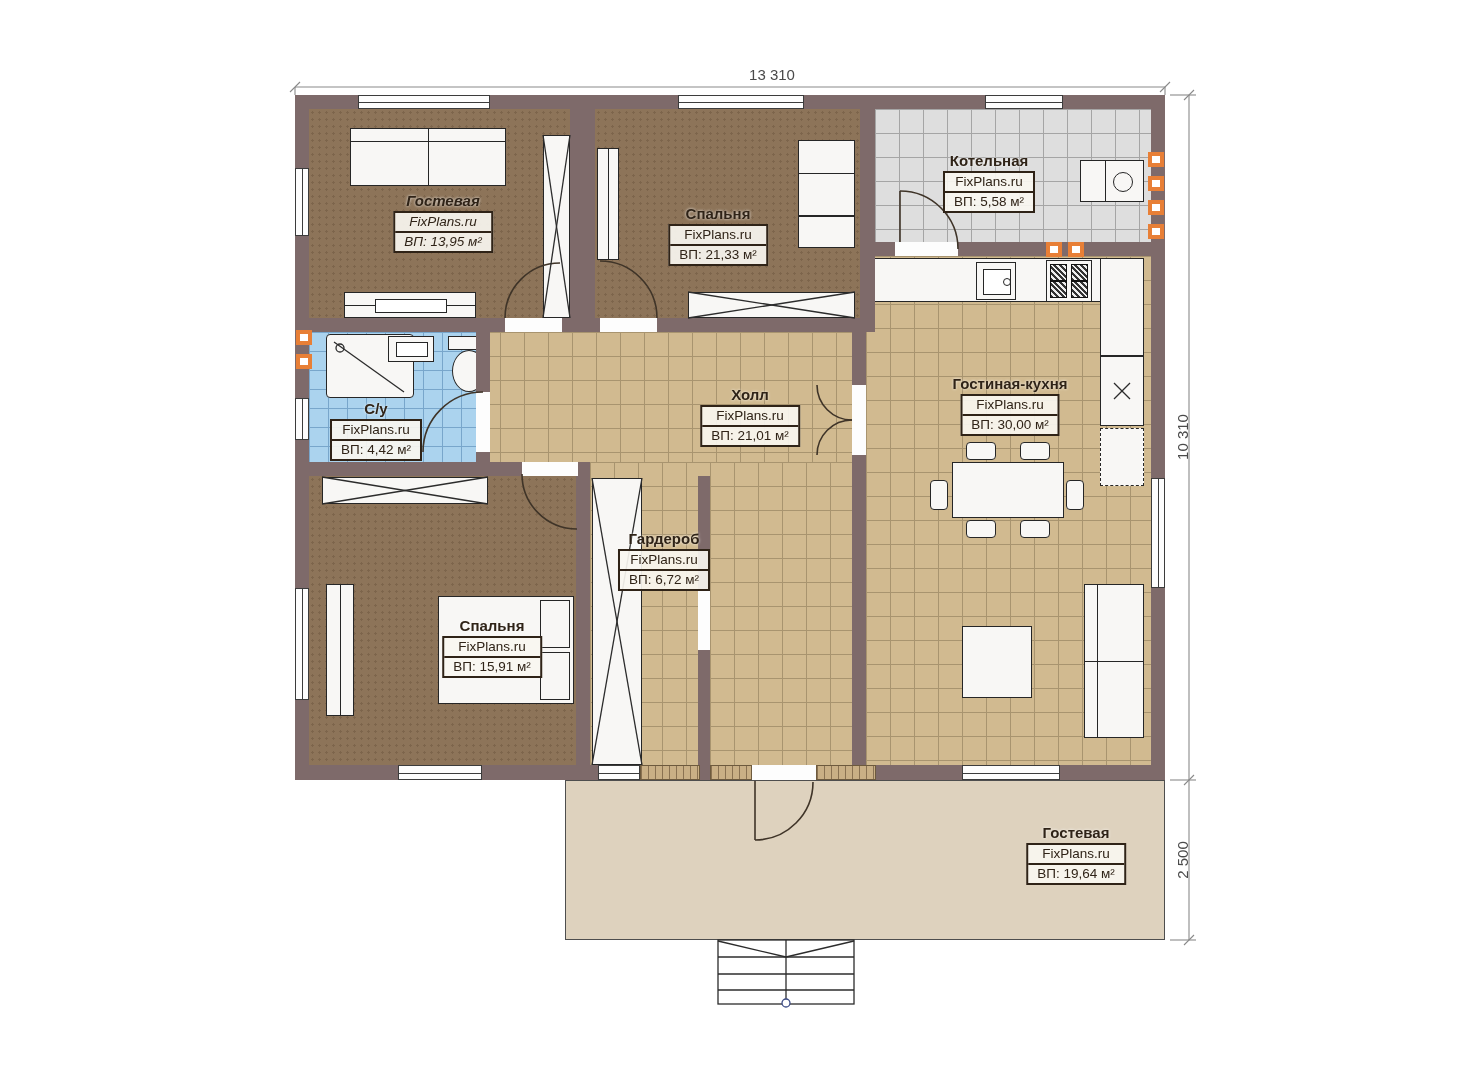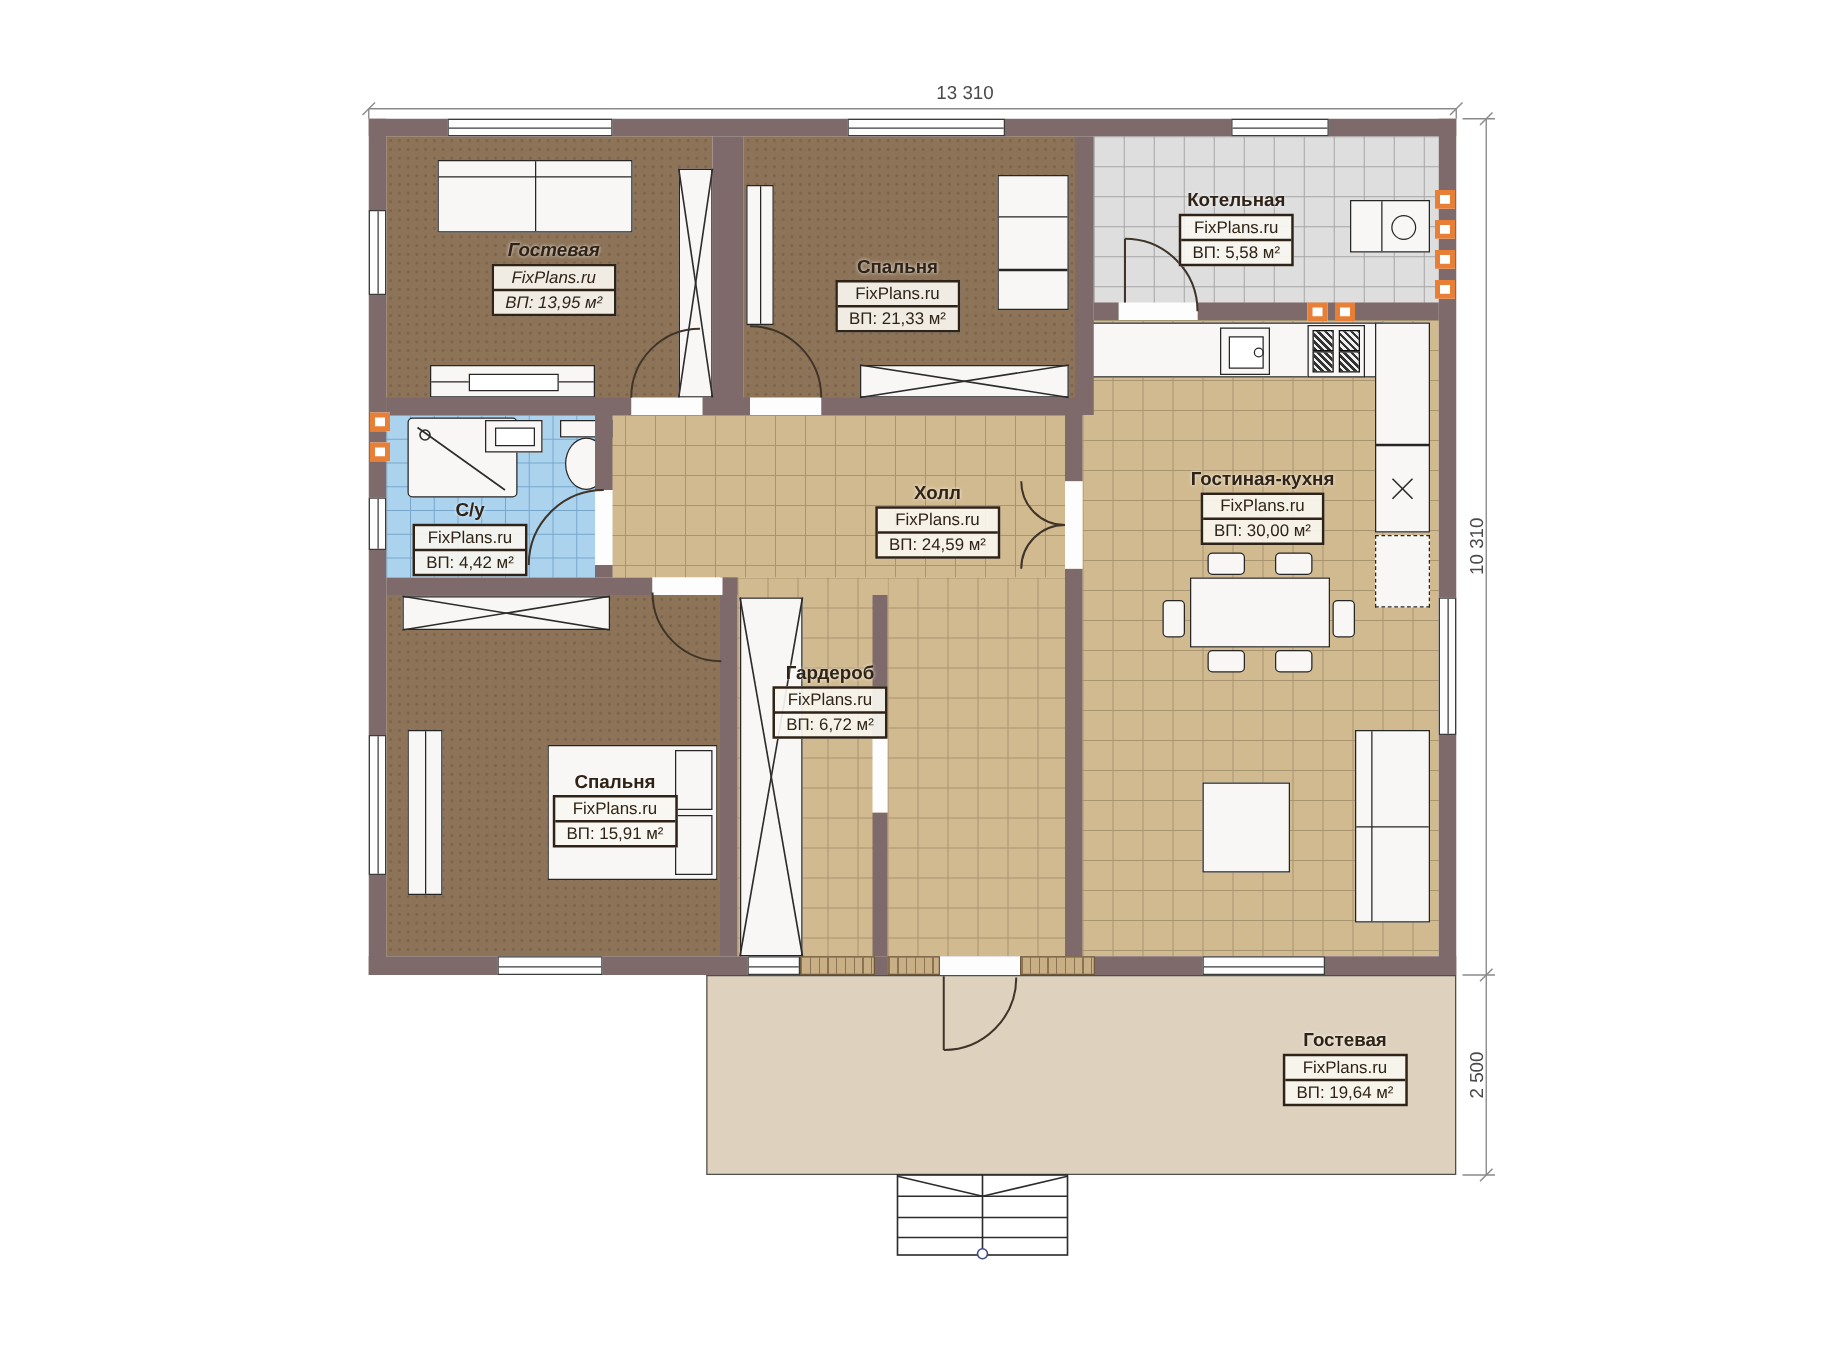--- a/index.html
+++ b/index.html
@@ -277,21 +277,21 @@
   <div class="room-label" style="left:989px;top:152px;">
     <div class="rl-name">Котельная</div>
     <div class="rl-box"><div class="rl-brand">FixPlans.ru</div><div class="rl-area">ВП: 5,58 м²</div></div>
   </div>
   <div class="room-label" style="left:376px;top:400px;">
     <div class="rl-name">С/у</div>
     <div class="rl-box"><div class="rl-brand">FixPlans.ru</div><div class="rl-area">ВП: 4,42 м²</div></div>
   </div>
   <div class="room-label" style="left:750px;top:386px;">
     <div class="rl-name">Холл</div>
-    <div class="rl-box"><div class="rl-brand">FixPlans.ru</div><div class="rl-area">ВП: 24,59 м²</div></div>
+    <div class="rl-box"><div class="rl-brand">FixPlans.ru</div><div class="rl-area">ВП: 21,01 м²</div></div>
   </div>
   <div class="room-label" style="left:1010px;top:375px;">
     <div class="rl-name">Гостиная-кухня</div>
     <div class="rl-box"><div class="rl-brand">FixPlans.ru</div><div class="rl-area">ВП: 30,00 м²</div></div>
   </div>
   <div class="room-label" style="left:664px;top:530px;">
     <div class="rl-name">Гардероб</div>
     <div class="rl-box"><div class="rl-brand">FixPlans.ru</div><div class="rl-area">ВП: 6,72 м²</div></div>
   </div>
   <div class="room-label" style="left:492px;top:617px;">

